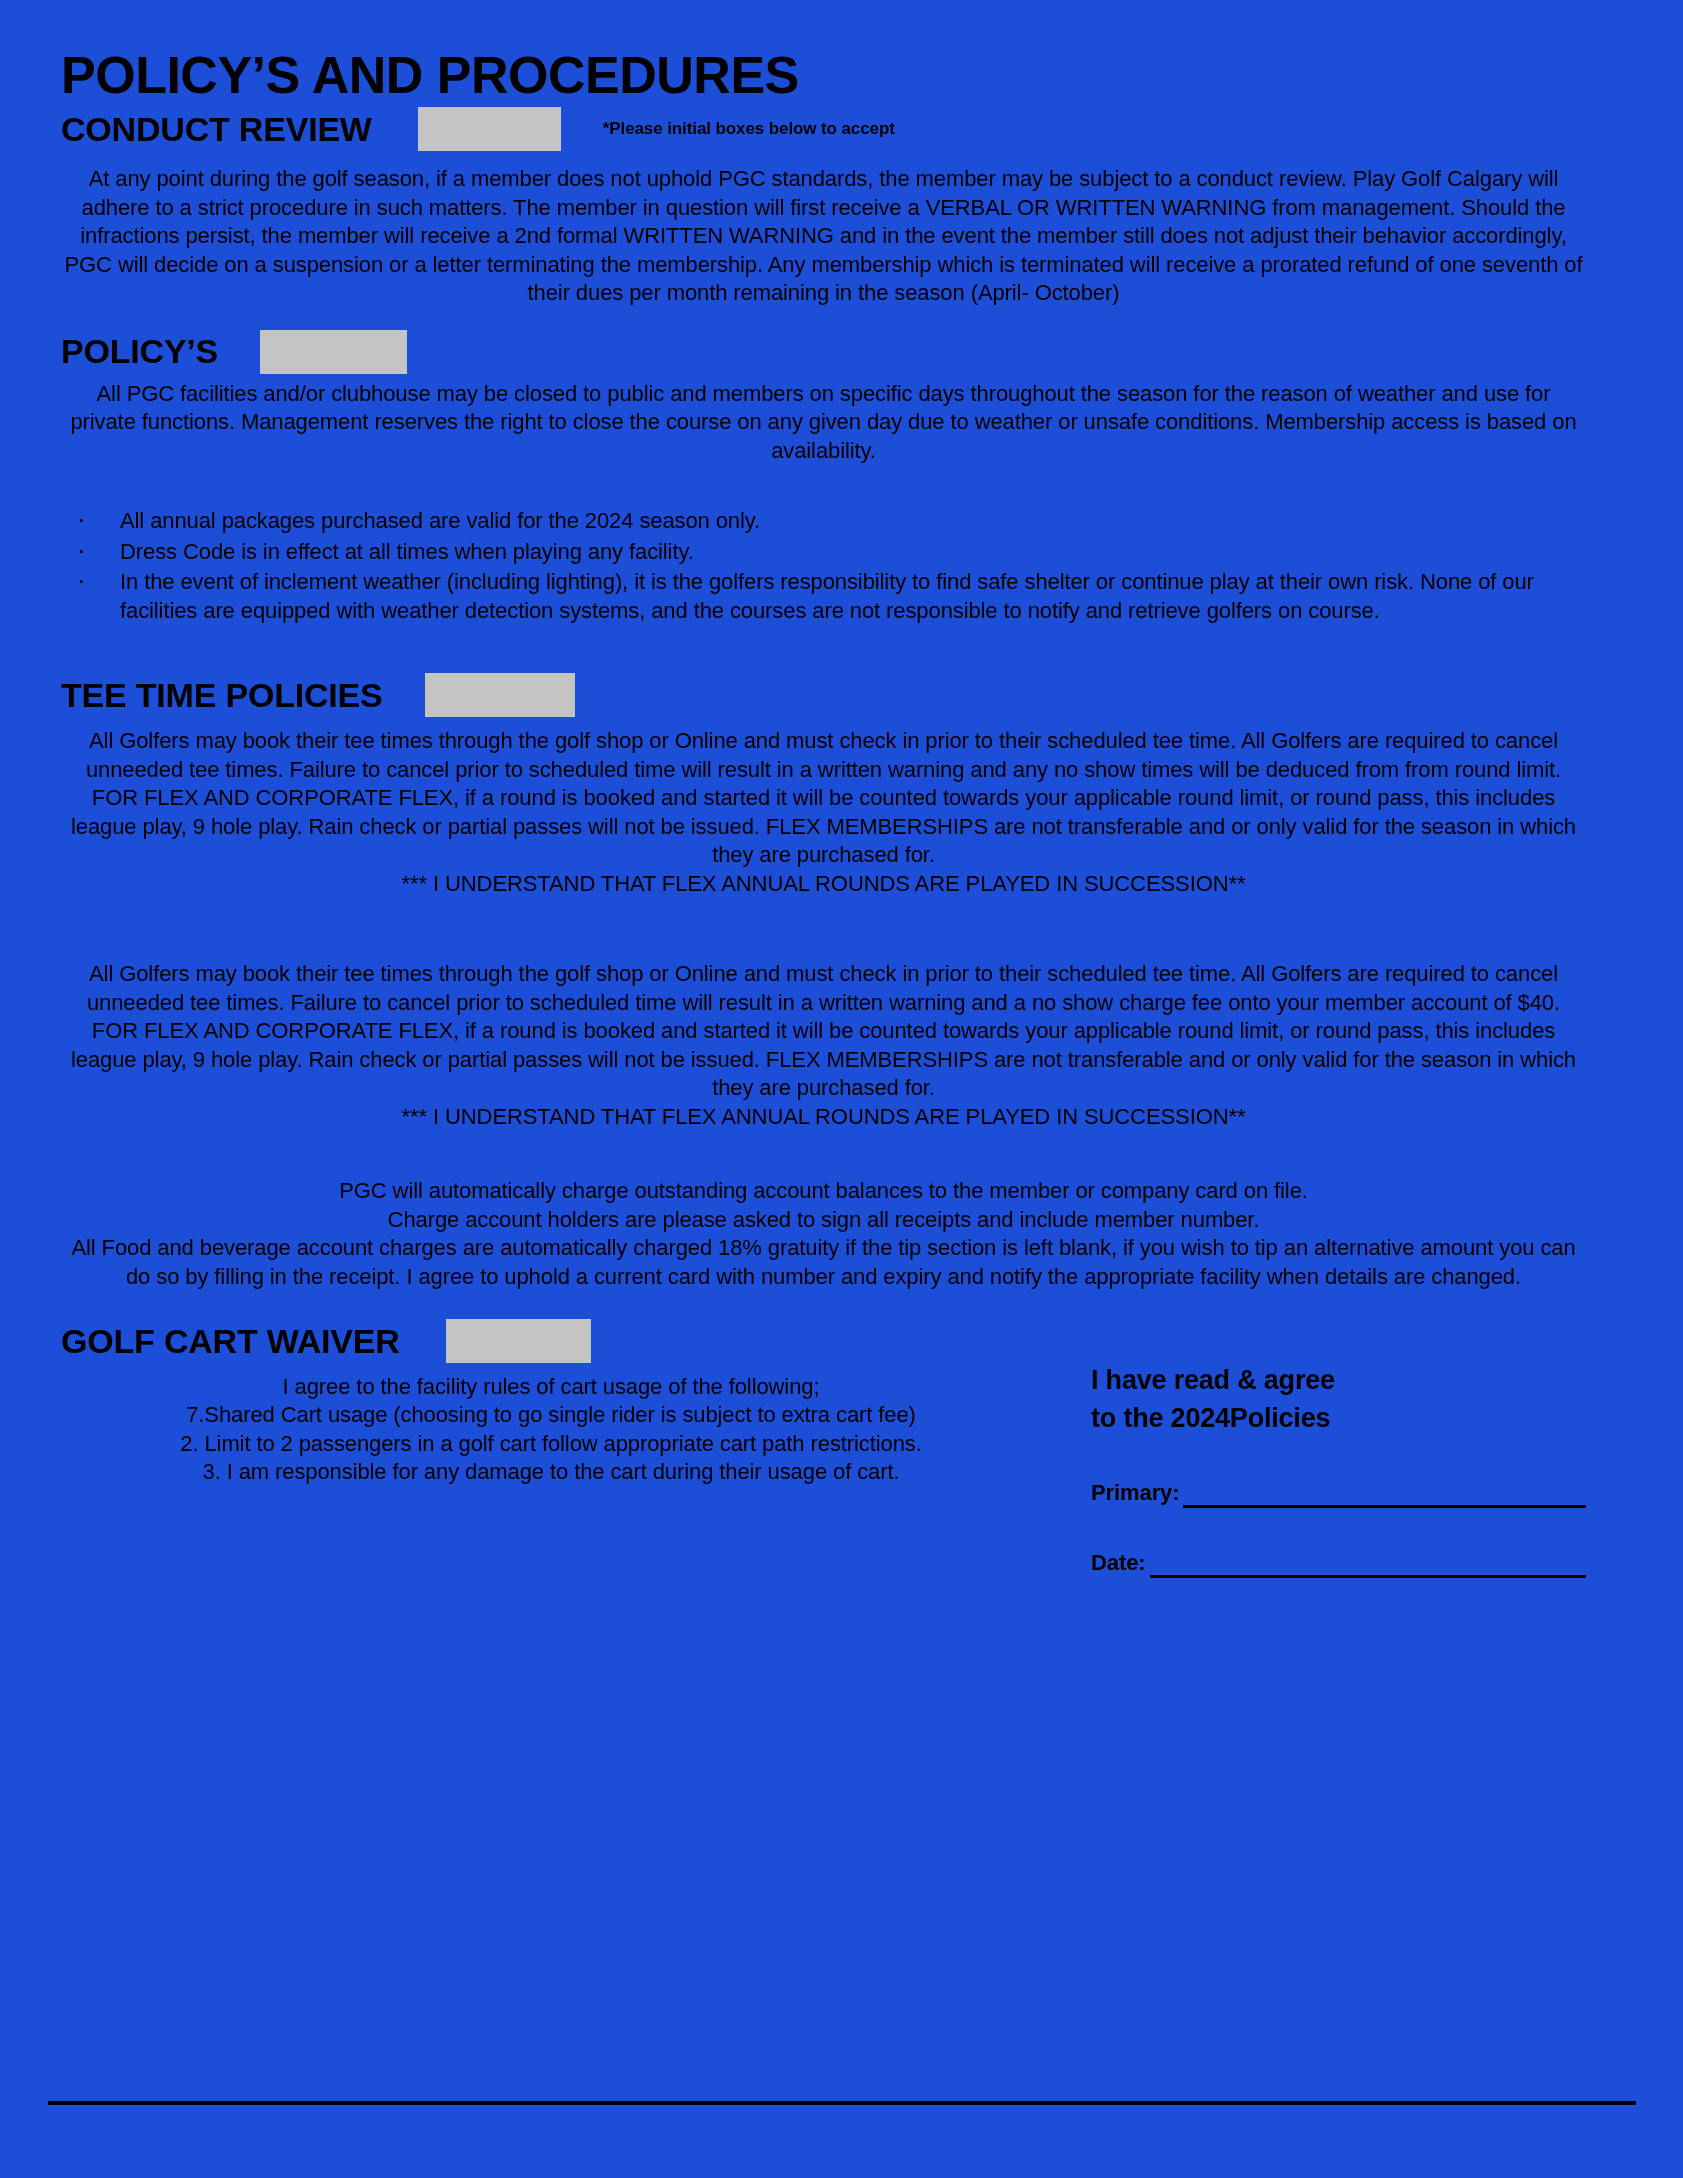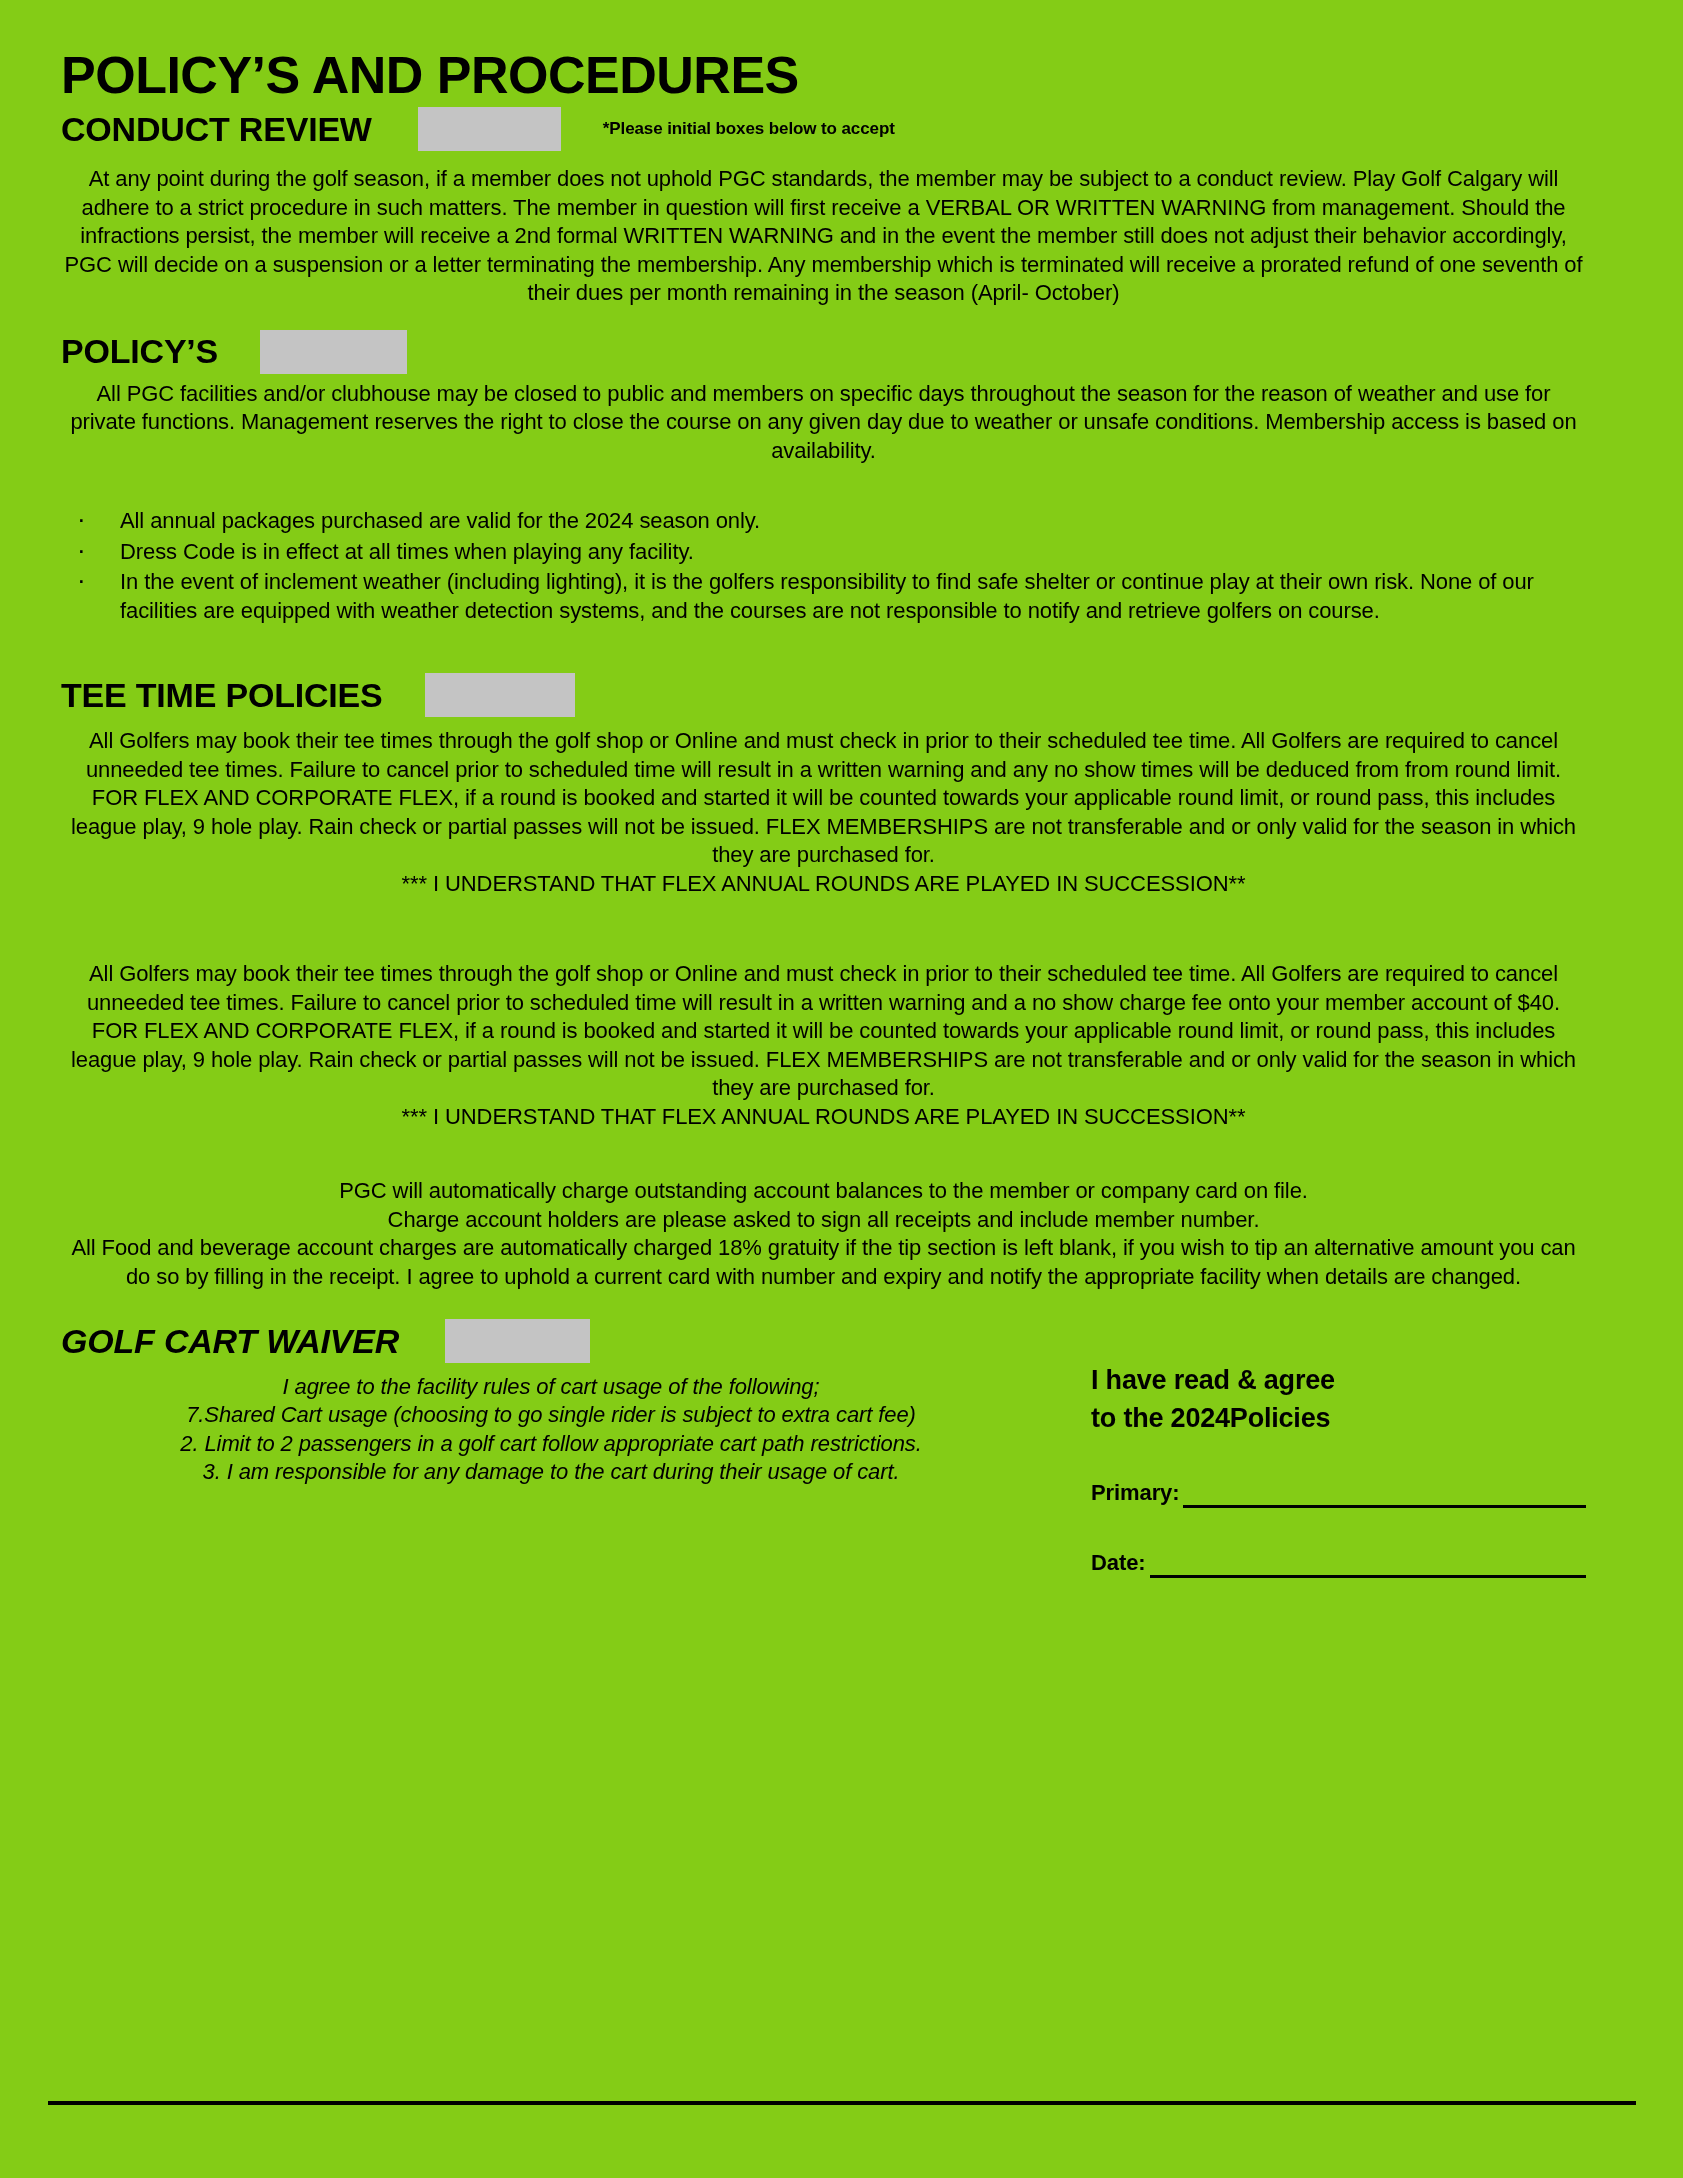--- a/index.html
+++ b/index.html
@@ -13,21 +13,21 @@
     font-family: "Liberation Sans", sans-serif;
     color: #000000;
     position: relative;
     overflow: hidden;
   }
   .page {
     position: absolute;
     left: 0; top: 0;
     width: 1683px;
     height: 2178px;
-    background: #84cc16;
+    background: #1d4ed8;
     box-sizing: border-box;
     padding: 0;
   }
   .content {
     position: absolute;
     left: 61px;
     top: 48px;
     width: 1525px;
   }
 
@@ -108,21 +108,21 @@
   .sp-28 { height: 28px; }
   .sp-34 { height: 34px; }
   .sp-40 { height: 40px; }
 
   
   .bottom-row {
     display: flex;
     width: 100%;
     align-items: flex-start;
   }
-  .bottom-left { width: 980px; flex: 0 0 980px; font-style: italic; }
+  .bottom-left { width: 980px; flex: 0 0 980px; }
   .bottom-right {
     flex: 1 1 auto;
     padding-left: 50px;
     padding-top: 42px;
   }
   .agree-line {
     font-size: 27px;
     font-weight: 700;
     line-height: 1.42;
     letter-spacing: -0.2px;

